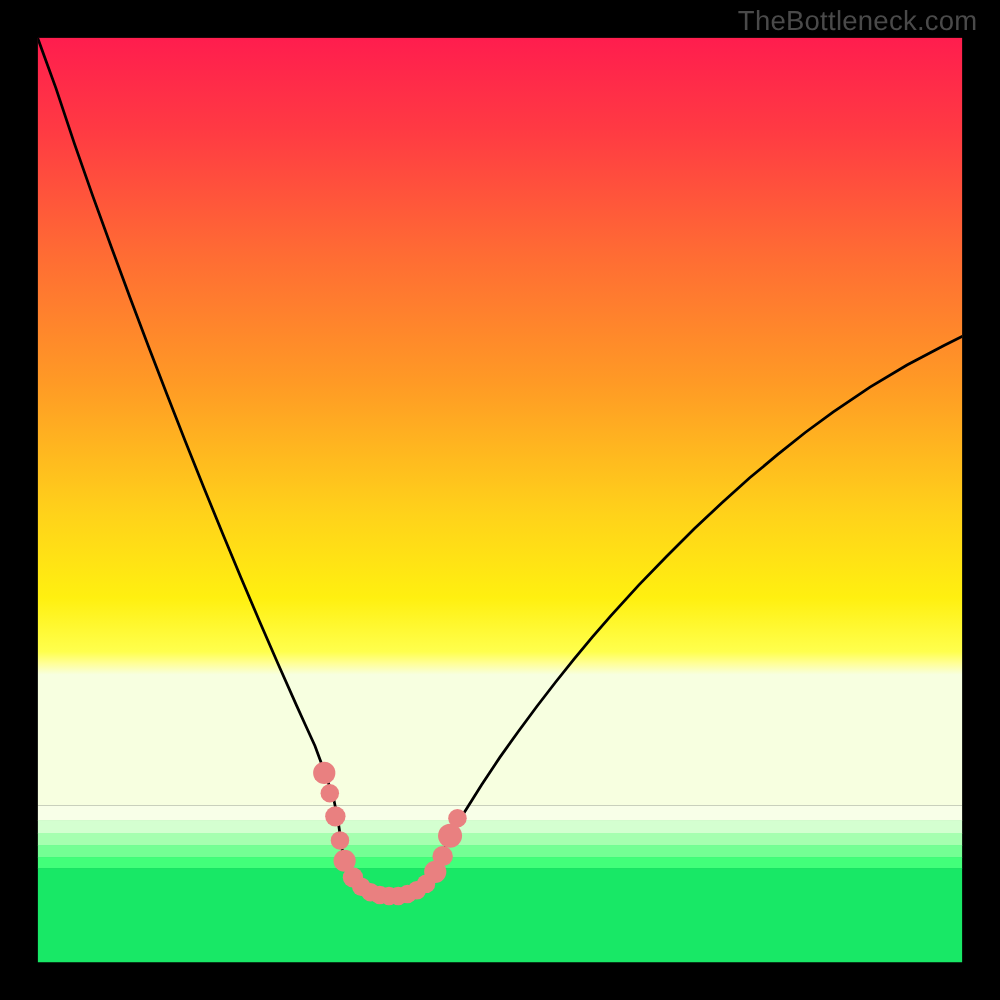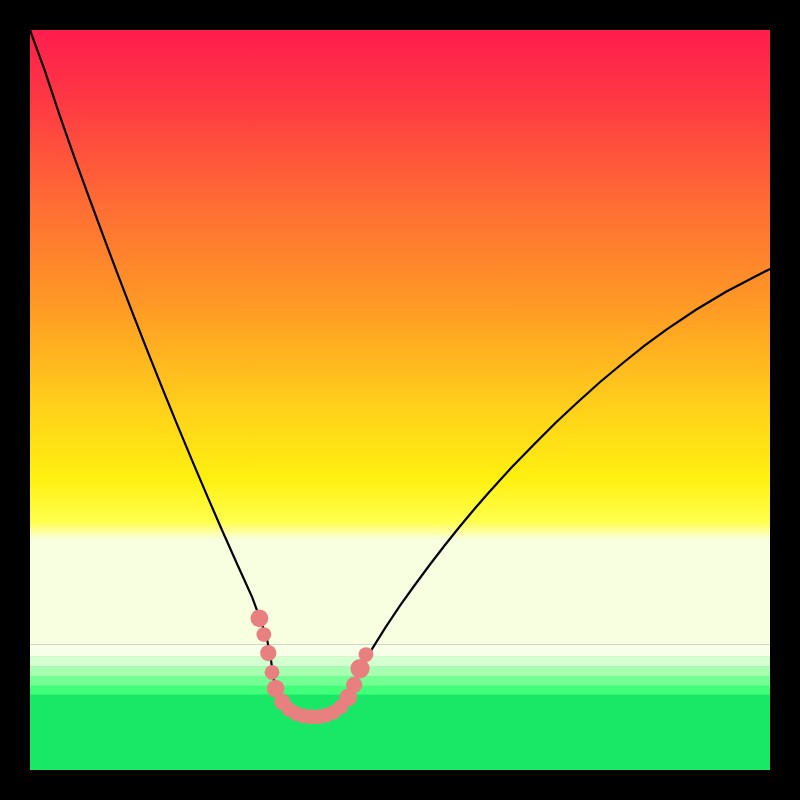--- a/index.html
+++ b/index.html
@@ -30,20 +30,21 @@
     color: #4a4a4a;
     font-size: 22px;
     font-weight: 500;
     letter-spacing: 0.2px;
   }
 </style>
 </head>
 <body>
 
 <div class="frame">
+  <div class="watermark">TheBottleneck.com</div>
 
   <div class="plot-area">
     <svg id="chart-svg" width="740" height="740" viewBox="0 0 740 740">
       <defs>
         <linearGradient id="bg-grad" x1="0" y1="0" x2="0" y2="1">
             <stop offset="0%" stop-color="#ff1d4e"></stop>
             <stop offset="12%" stop-color="#ff3a43"></stop>
             <stop offset="28.000000000000004%" stop-color="#ff6b34"></stop>
             <stop offset="45%" stop-color="#ff9a25"></stop>
             <stop offset="62%" stop-color="#ffd21a"></stop>

